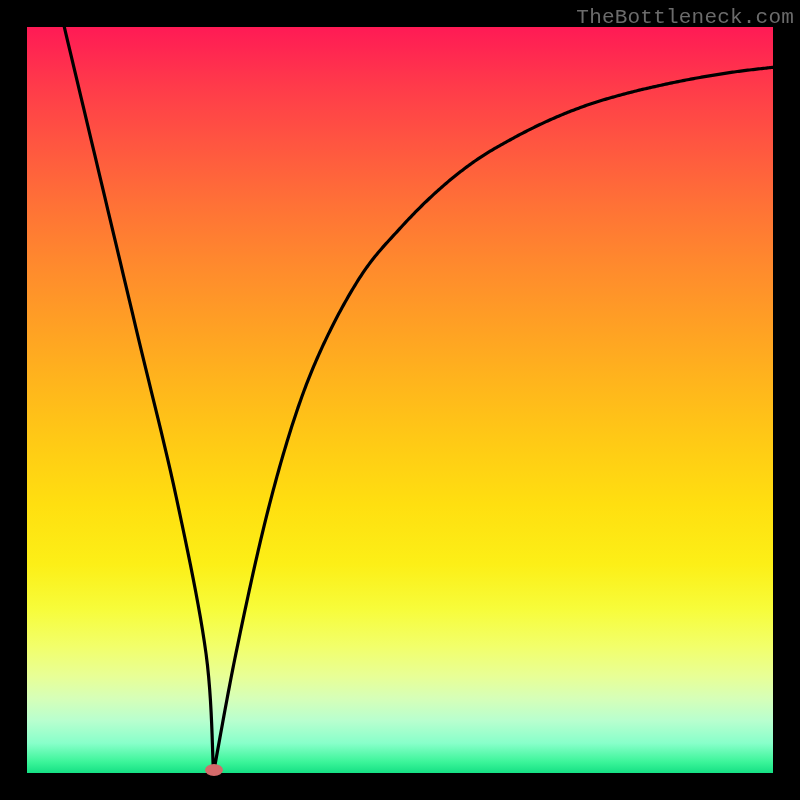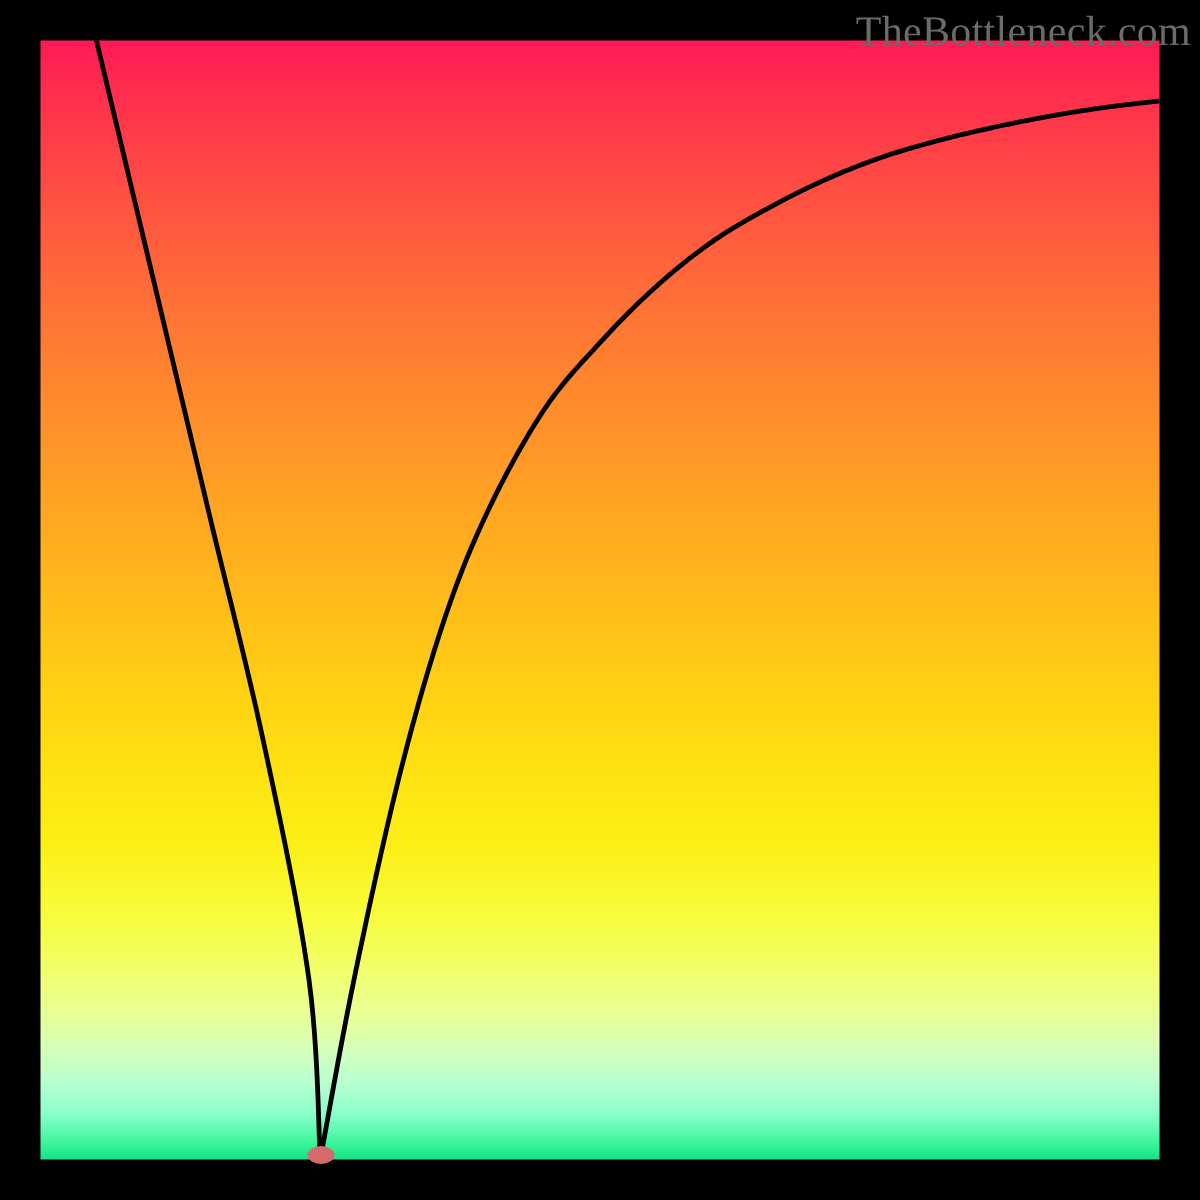--- a/index.html
+++ b/index.html
@@ -30,25 +30,25 @@
       #b8ffcf 93%,
       #88ffca 96%,
       #3cf59a 98.5%,
       #15e084 100%);
   }
 
   .watermark {
     position: absolute;
     top: 6px;
     right: 6px;
-    font-size: 28px;
+    font-size: 21px;
     font-weight: 500;
     color: #6b6b6b;
     letter-spacing: 0.2px;
-    font-family: Liberation Serif, serif;
+    font-family: Liberation Mono, monospace;
   }
 
   .curve {
     position: absolute;
     left: 27px;
     top: 27px;
     width: 746px;
     height: 746px;
     pointer-events: none;
   }

